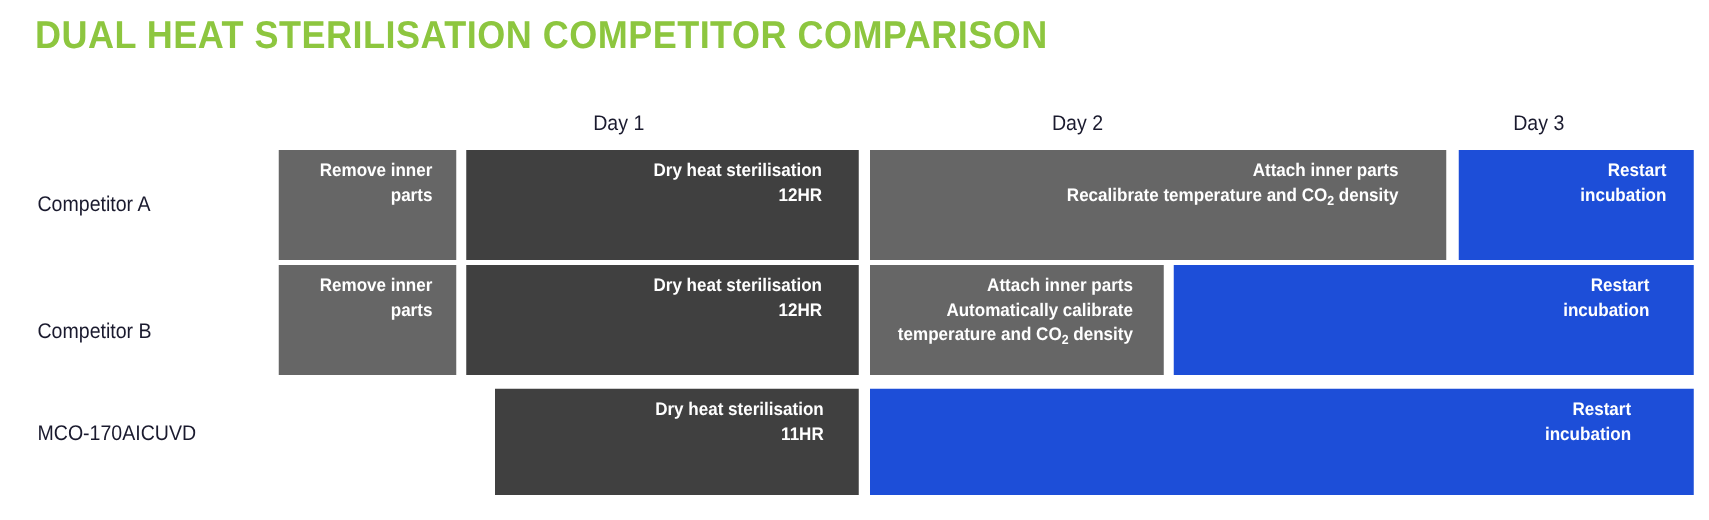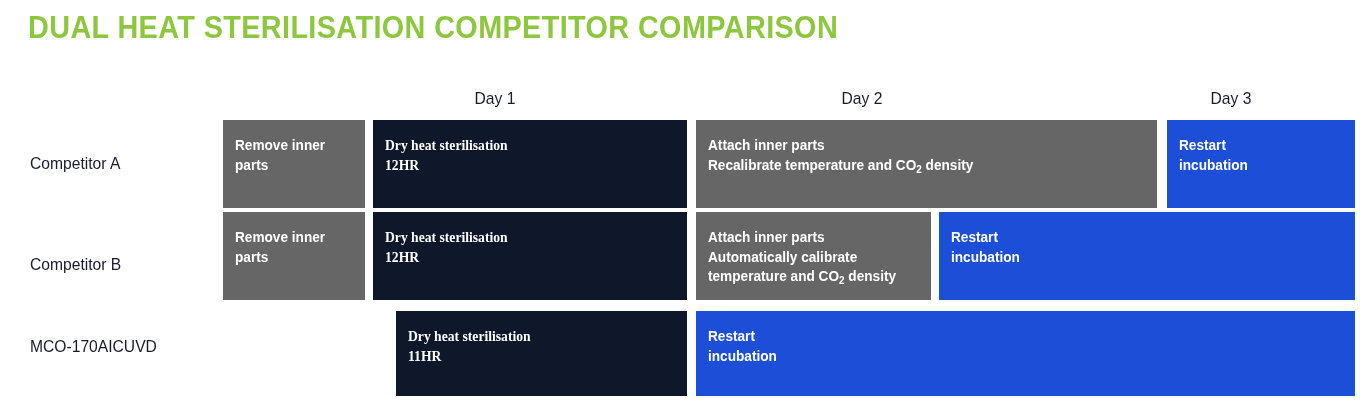--- a/index.html
+++ b/index.html
@@ -49,35 +49,36 @@
     left: 22px;
     font-size: 17px;
     color: #1a1a2e;
     transform: scaleX(0.92);
     transform-origin: left center;
     white-space: nowrap;
   }
   .bar {
     position: absolute;
     box-sizing: border-box;
-    padding: 16px 12px 10px 12px;
+    padding: 8px 12px 10px 12px;
     color: #ffffff;
     font-size: 14.5px;
     font-weight: bold;
     line-height: 19.5px;
     overflow: hidden;
+    text-align: right;
   }
   .bar .bar-text {
     display: block;
     transform: scaleX(0.94);
     transform-origin: left top;
     white-space: pre-line;
   }
   .bar-grey  { background: #666666; }
-  .bar-red   { background: #0f172a; font-family: Liberation Serif, serif; }
+  .bar-red   { background: #404040; }
   .bar-green { background: #1d4ed8; }
   sub {
     font-size: 10.5px;
     vertical-align: baseline;
     position: relative;
     top: 3px;
   }
 </style>
 </head>
 <body>

